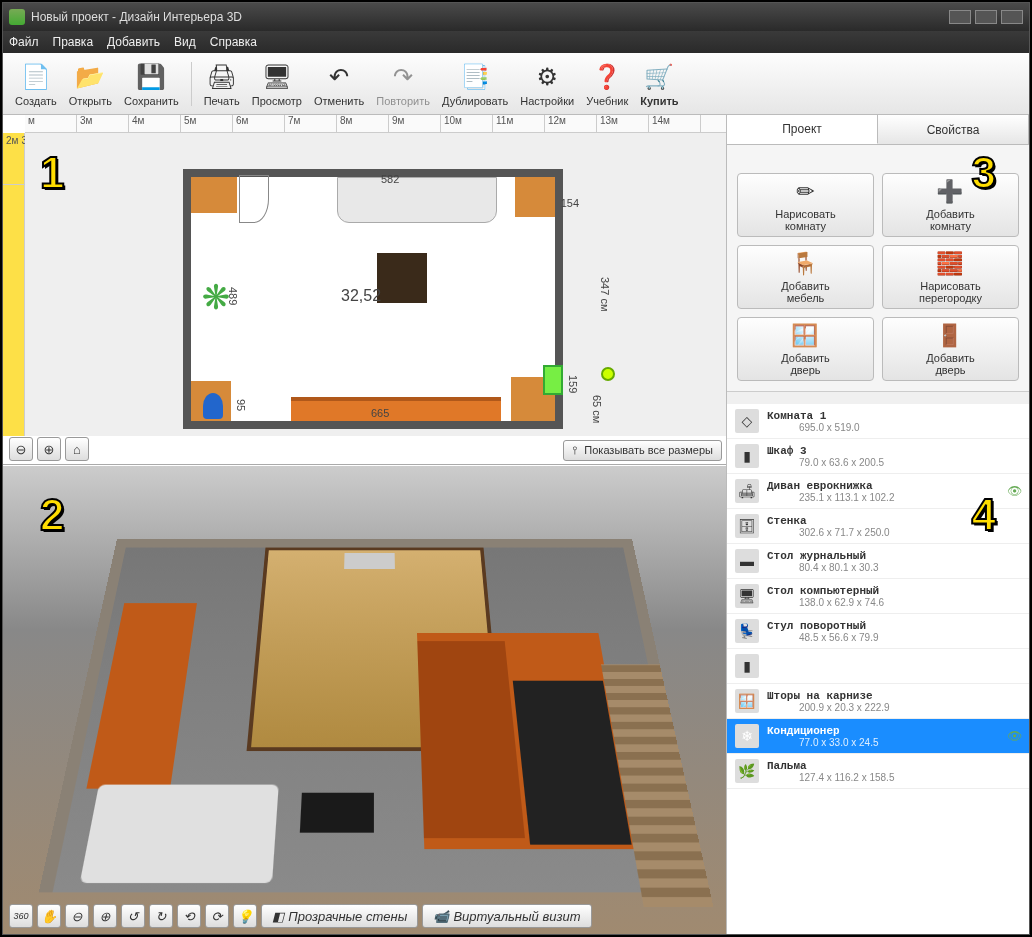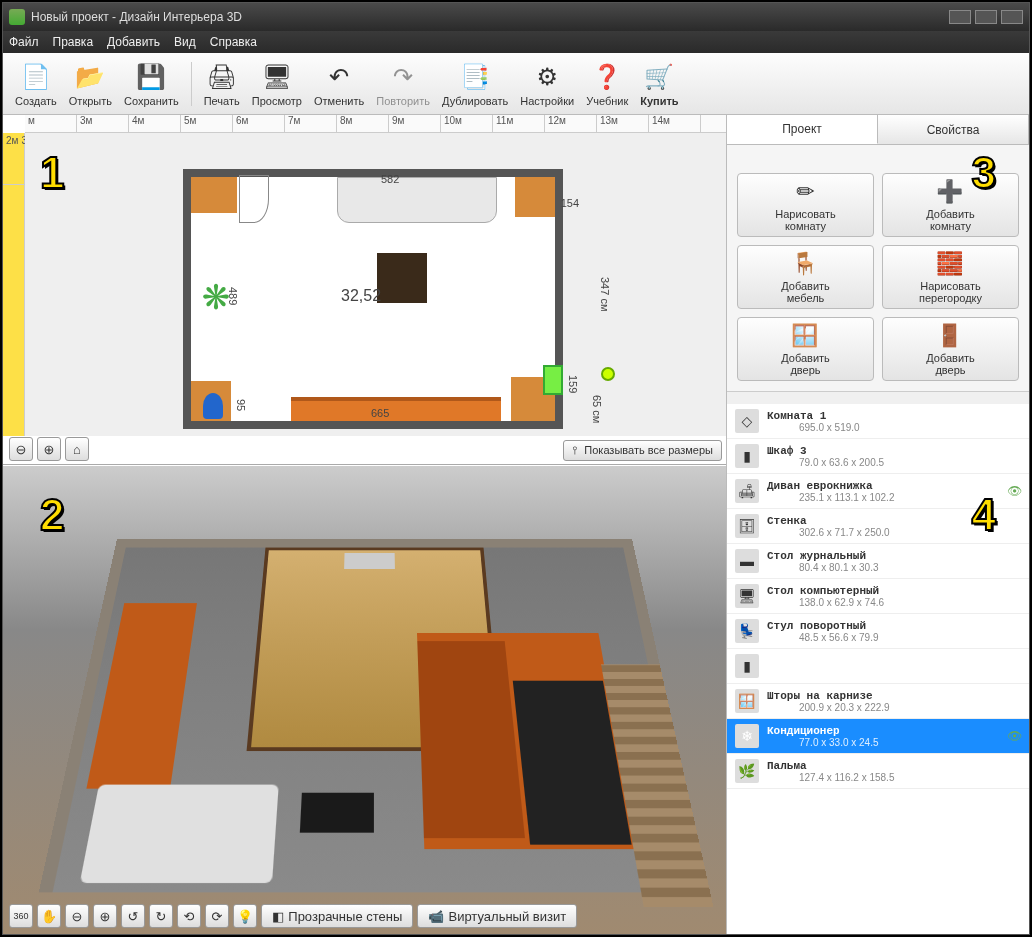--- a/index.html
+++ b/index.html
@@ -25,21 +25,21 @@
 .canvas2d { position: absolute; top: 18px; left: 22px; right: 0; bottom: 28px; background: #efefef; overflow: hidden; }
 .room2d { position: absolute; top: 36px; left: 158px; width: 380px; height: 260px; background: #fff; border: 8px solid #555; }
 .furn { position: absolute; }
 .dim-label { position: absolute; font-size: 11px; color: #444; }
 .area-label { position: absolute; font-size: 16px; color: #444; }
 .plan-tools { position: absolute; left: 6px; bottom: 3px; display: flex; gap: 4px; }
 .sq { width: 24px; height: 24px; background: linear-gradient(#fff,#ddd); border: 1px solid #999; border-radius: 3px; display: flex; align-items: center; justify-content: center; font-size: 13px; }
 .plan-dim-btn { position: absolute; right: 4px; bottom: 3px; background: linear-gradient(#fff,#ddd); border: 1px solid #999; border-radius: 3px; padding: 3px 8px; font-size: 11px; }
 .view3d { flex: 1; background: linear-gradient(#ccc 0%, #888 35%, #a08a70 100%); position: relative; border-top: 1px solid #fff; }
 .view3d-room { position: absolute; inset: 30px 60px 45px 80px; background: #6a6a6a; transform: perspective(700px) rotateX(28deg); border: 12px solid #8a8175; border-bottom: none; }
-.bot-tools { position: absolute; left: 6px; bottom: 6px; right: 6px; display: flex; gap: 4px; align-items: center; }
+.bot-tools { position: absolute; left: 6px; bottom: 6px; right: 6px; display: flex; gap: 4px; align-items: center; font-style: italic; }
 .right { width: 302px; background: #f0f0f0; display: flex; flex-direction: column; }
 .tabs { display: flex; height: 30px; background: linear-gradient(#fff,#e6e6e6); border-bottom: 1px solid #bbb; }
 .tab { flex: 1; display: flex; align-items: center; justify-content: center; font-size: 12px; border-right: 1px solid #bbb; }
 .tab.active { background: #fff; border-bottom: 1px solid #fff; }
 .actions { padding: 28px 10px 10px; display: grid; grid-template-columns: 1fr 1fr; gap: 8px; border-bottom: 1px solid #ccc; background: #f5f5f5; }
 .act-btn { background: linear-gradient(#fefefe,#e4e4e4); border: 1px solid #bbb; border-radius: 4px; height: 64px; display: flex; flex-direction: column; align-items: center; justify-content: center; font-size: 11px; text-align: center; padding: 4px; }
 .act-btn .ic { width: 28px; height: 28px; margin-bottom: 2px; font-size: 22px; display:flex; align-items:center; justify-content:center;}
 .objlist { flex: 1; overflow-y: auto; background: #fff; border-top: 12px solid #f0f0f0;}
 .obj { display: flex; align-items: center; padding: 5px 8px; border-bottom: 1px solid #eee; position: relative; cursor: default;}
 .obj.sel { background: #1a8dff; color: #fff; }

